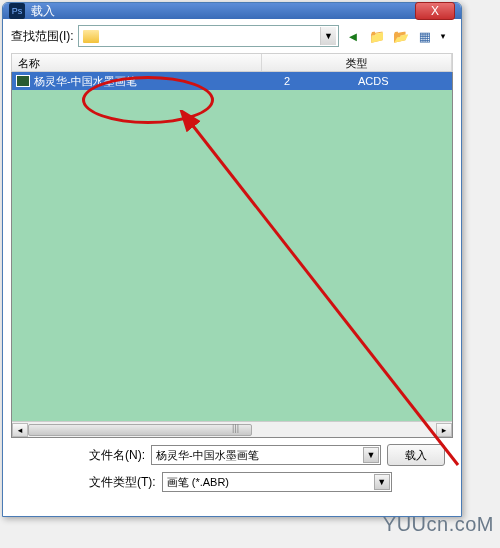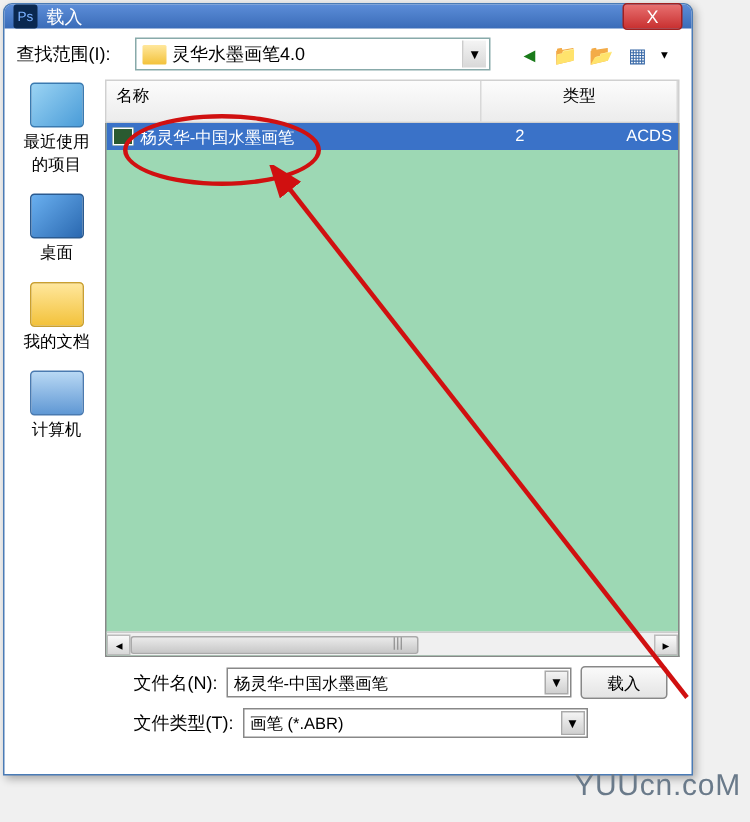--- a/index.html
+++ b/index.html
@@ -7,21 +7,21 @@
 
 .window { position: absolute; top: 2px; left: 2px; width: 460px; height: 515px; background: #fff; border: 1px solid #4a7bb5; border-radius: 6px 6px 0 0; box-shadow: 2px 2px 6px rgba(0,0,0,0.3); }
 
 .titlebar { height: 16px; background: linear-gradient(to bottom, #5c8dd8, #3a6cb8); border-radius: 5px 5px 0 0; display: flex; align-items: center; padding: 0 6px; color: #fff; font-size: 12px; }
 .titlebar .app-icon { width: 16px; height: 16px; background: #0a2850; border-radius: 2px; margin-right: 6px; display:flex; align-items:center; justify-content:center; font-size:9px; color:#7ab0ff; }
 .titlebar .title { flex: 1; }
 .close-btn { width: 40px; height: 18px; background: linear-gradient(to bottom, #e87070, #c83030); border-radius: 3px; color: #fff; display: flex; align-items: center; justify-content: center; font-size: 12px; border: 1px solid #a02020; cursor: pointer; }
 
 .body-area { padding: 6px 8px; height: calc(100% - 28px); display: flex; flex-direction: column; }
 
-.path-row { display: flex; align-items: center; gap: 16px; margin-bottom: 6px; font-size: 12px; }
+.path-row { display: flex; align-items: center; gap: 4px; margin-bottom: 6px; font-size: 12px; }
 .path-row .label { white-space: nowrap; }
 .path-dropdown { flex: 1; height: 22px; border: 1px solid #8aa; background: #fff; display: flex; align-items: center; padding: 0 4px; position: relative; }
 .path-dropdown .folder-icon { width: 16px; height: 13px; background: linear-gradient(to bottom,#ffe79c,#f3c23b); border-radius: 1px; margin-right: 4px; }
 .path-dropdown .dd-arrow { position: absolute; right: 2px; width: 16px; height: 18px; background: linear-gradient(to bottom,#f4f4f4,#d8d8d8); border-left: 1px solid #ccc; display:flex; align-items:center; justify-content:center; font-size:9px; }
 .toolbar-icons { display: flex; gap: 4px; align-items: center; }
 .tool-icon { width: 20px; height: 20px; display:flex; align-items:center; justify-content:center; font-size:13px; cursor:pointer; }
 .back-icon { color:#1a7a1a; }
 .up-icon { color:#d4a010; }
 .new-icon { color:#2a7a2a; }
 .view-icon { color:#3a6aa8; }
@@ -30,21 +30,21 @@
 
 .places { width: 72px; display: flex; flex-direction: column; gap: 12px; padding-top: 2px; align-items:center; }
 .place-item { text-align: center; font-size: 11px; cursor: pointer; }
 .place-item .pic { width: 36px; height: 30px; margin: 0 auto 2px; border-radius: 3px; }
 .pic-recent { background: linear-gradient(135deg,#9bd4f4,#4a9cd8); border:1px solid #3a7ab0; }
 .pic-desktop { background: linear-gradient(135deg,#6ab0f0,#2a68b0); border:1px solid #2a5a90; border-radius:4px; }
 .pic-docs { background: linear-gradient(to bottom,#ffe79c,#f3c23b); border:1px solid #caa030; }
 .pic-comp { background: linear-gradient(to bottom,#b8d8f4,#6098d4); border:1px solid #4a7ab0; }
 
 .file-pane { flex: 1; display: flex; flex-direction: column; min-height: 0; }
-.col-headers { display: flex; height: 29px; border: 1px solid #d0d0d0; background: linear-gradient(to bottom,#fcfcfc,#ececec); font-size: 11px; }
+.col-headers { display: flex; height: 19px; border: 1px solid #d0d0d0; background: linear-gradient(to bottom,#fcfcfc,#ececec); font-size: 11px; }
 .col-headers div { padding: 2px 6px; border-right: 1px solid #d8d8d8; }
 .col-name { width: 250px; }
 .col-date { width: 82px; }
 .col-type { flex: 1; text-align: center; }
 
 .file-list { flex: 1; background: #9dd8b4; border: 1px solid #888; border-top: none; overflow: hidden; position: relative; }
 .file-row { display: flex; align-items:center; height: 18px; font-size: 11px; padding: 0 4px; }
 .file-row .icon { width: 14px; height: 12px; margin-right: 4px; }
 .file-row .fname { flex: 0 0 242px; white-space: nowrap; overflow: hidden; }
 .file-row .fdate { flex: 0 0 82px; white-space: nowrap; overflow:hidden; }
@@ -80,52 +80,33 @@
     <div class="title">载入</div>
     <div class="close-btn">X</div>
   </div>
 
   <div class="body-area">
 
     <div class="path-row">
       <span class="label">查找范围(I):</span>
       <div class="path-dropdown">
         <span class="folder-icon"></span>
-        <span>灵华水墨画笔4.0</span>
         <span class="dd-arrow">▼</span>
       </div>
       <div class="toolbar-icons">
         <span class="tool-icon back-icon">◄</span>
         <span class="tool-icon up-icon">📁</span>
         <span class="tool-icon new-icon">📂</span>
         <span class="tool-icon view-icon">▦</span>
         <span class="tool-icon" style="font-size:9px;margin-left:-6px;">▾</span>
       </div>
     </div>
 
     <div class="main-row">
 
-      <div class="places">
-        <div class="place-item">
-          <div class="pic pic-recent"></div>
-          <div>最近使用的项目</div>
-        </div>
-        <div class="place-item">
-          <div class="pic pic-desktop"></div>
-          <div>桌面</div>
-        </div>
-        <div class="place-item">
-          <div class="pic pic-docs"></div>
-          <div>我的文档</div>
-        </div>
-        <div class="place-item">
-          <div class="pic pic-comp"></div>
-          <div>计算机</div>
-        </div>
-      </div>
 
       <div class="file-pane">
         <div class="col-headers">
           <div class="col-name">名称</div>
           <div class="col-type">类型</div>
         </div>
         <div class="file-list">
           <div class="file-row selected-row">
             <span class="icon"></span>
             <span class="fname">杨灵华-中国水墨画笔</span>

